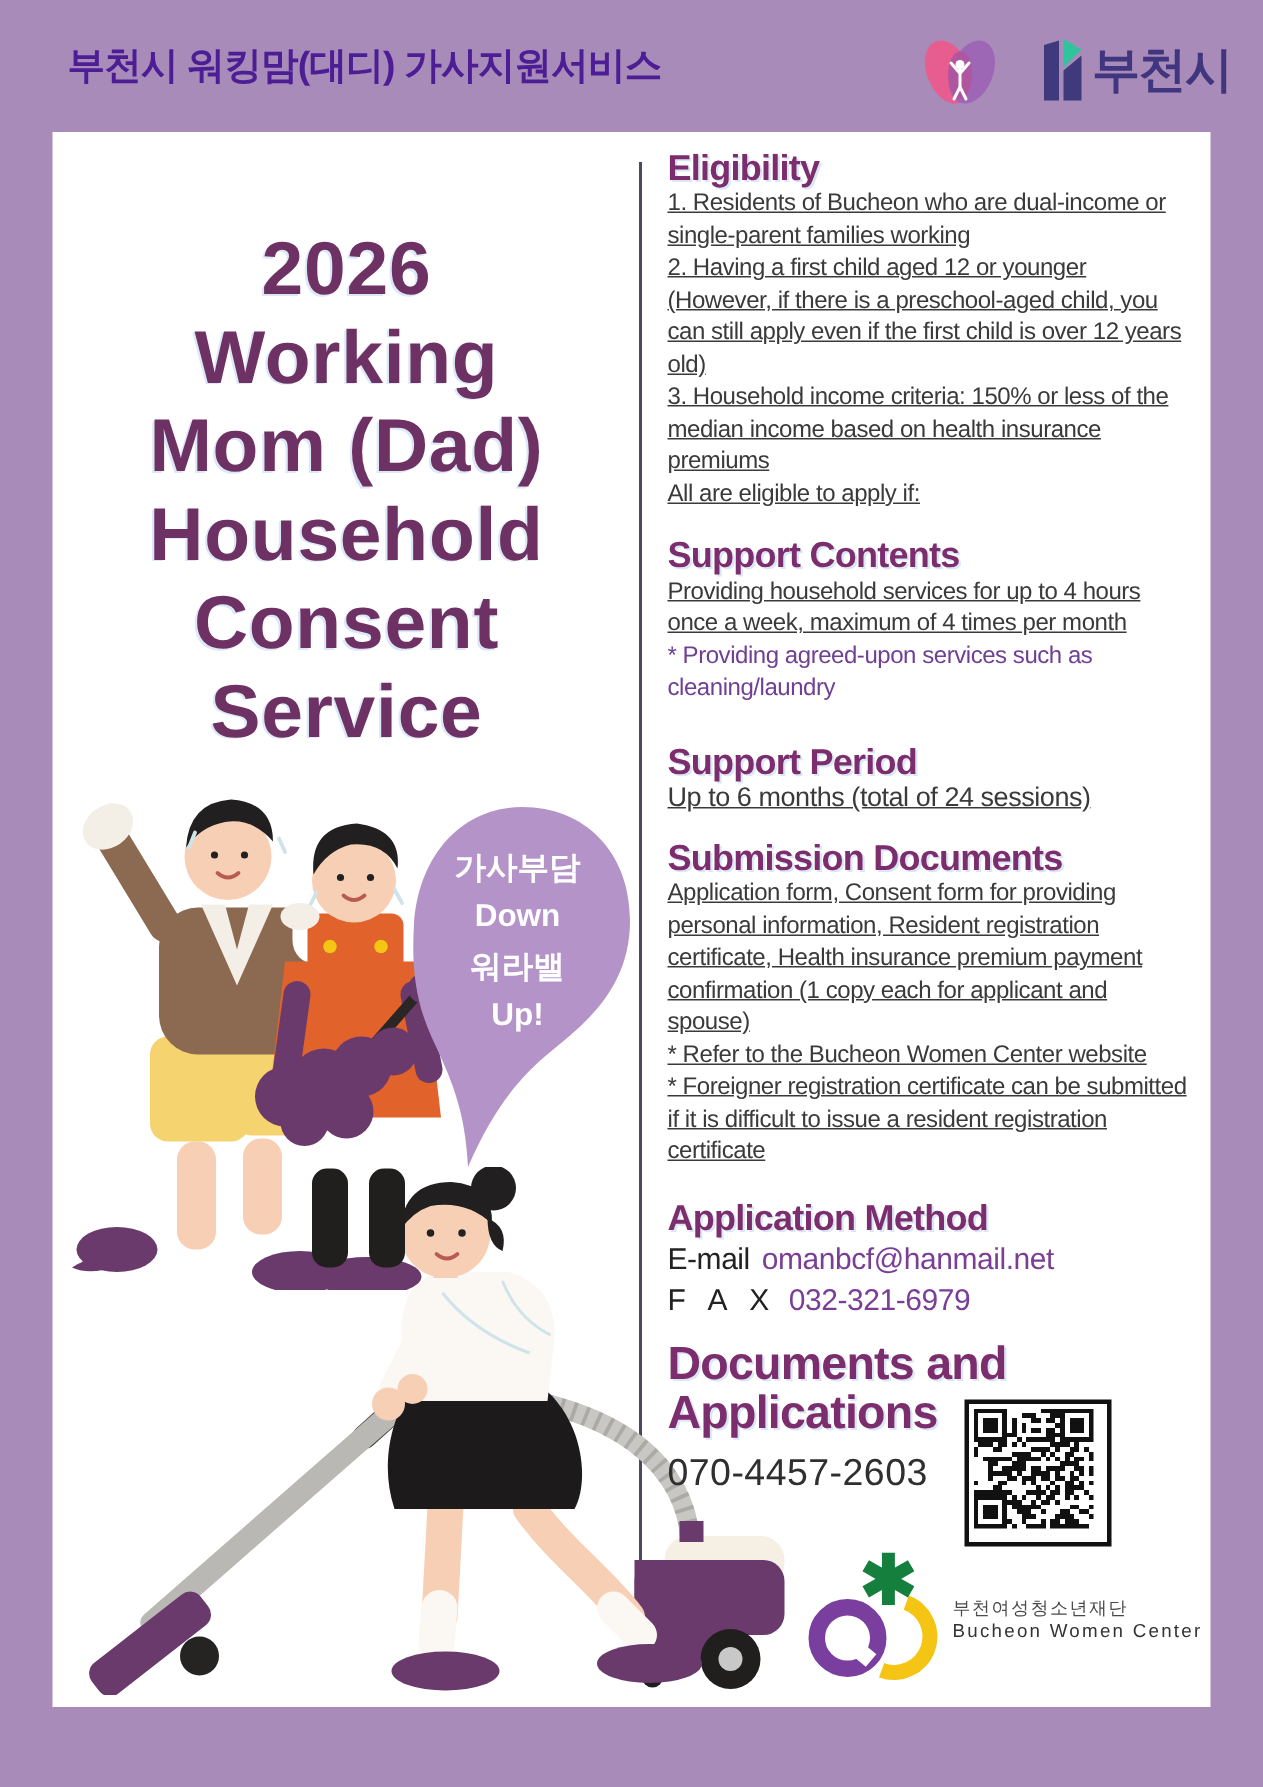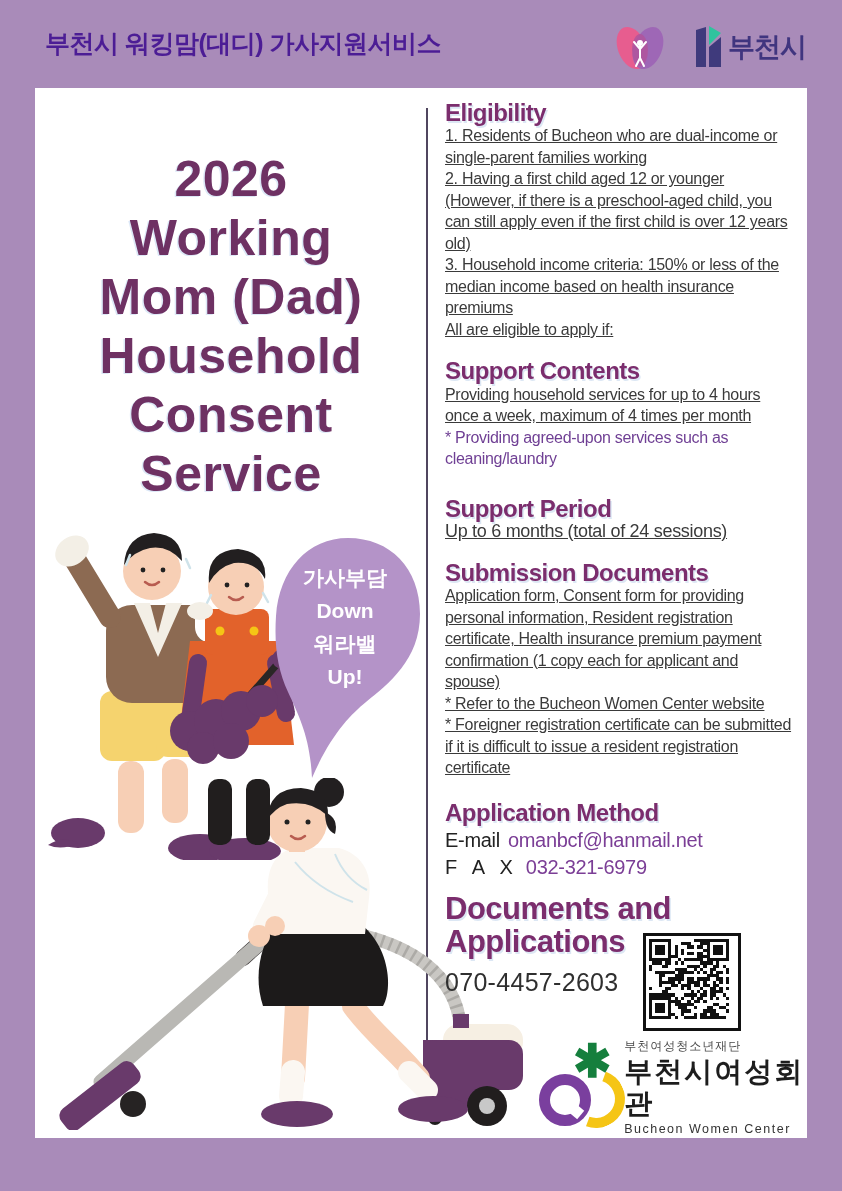--- a/index.html
+++ b/index.html
@@ -8,21 +8,21 @@
     background:#a98bb9;
     font-family:"Liberation Sans", sans-serif;
   }
   
   .header-title{
     position:absolute;left:45px;top:27px;
     color:#4c1d95;font-size:25px;font-weight:bold;letter-spacing:-0.5px;
   }
   .heart-logo{position:absolute;left:610px;top:17px;width:60px;height:60px;}
   .city-logo{position:absolute;left:693px;top:25px;display:flex;align-items:center;gap:5px;}
-  .city-logo-text{color:#40357f;font-size:27px;font-weight:bold;letter-spacing:-1px;text-align:center;}
+  .city-logo-text{color:#40357f;font-size:32px;font-weight:bold;letter-spacing:-1px;text-align:center;}
   
   .card{
     position:absolute;left:35px;top:88px;width:772px;height:1050px;
     background:#ffffff;
   }
   .divider{position:absolute;left:391px;top:20px;width:2px;height:932px;background:#50465f;}
   
   .poster-title{
     position:absolute;left:0;top:62px;width:392px;text-align:center;
     color:#6e3163;font-size:50px;font-weight:bold;line-height:59px;letter-spacing:0.5px;
@@ -518,17 +518,16 @@
 
   <div class="org">
     <div class="org-mark">
       <div class="org-crescent"></div>
       <div class="org-ring"></div>
       <div class="org-ring-notch"></div>
       <div class="org-star">✱</div>
     </div>
     <div class="org-text">
       <span class="org-small">부천여성청소년재단</span>
-      <span class="org-main">부천시여성회관</span>
       <span class="org-en">Bucheon Women Center</span>
     </div>
   </div>
 </div>
 
 </body></html>

